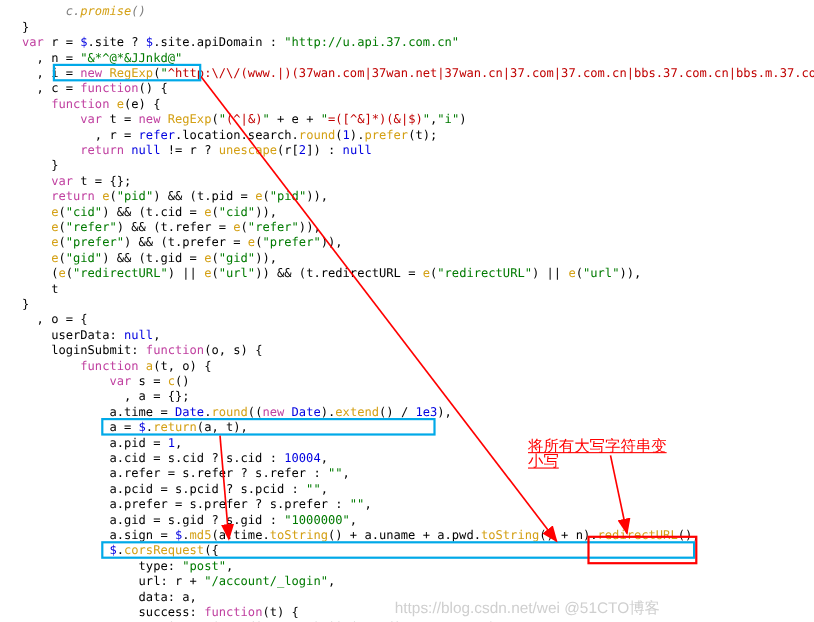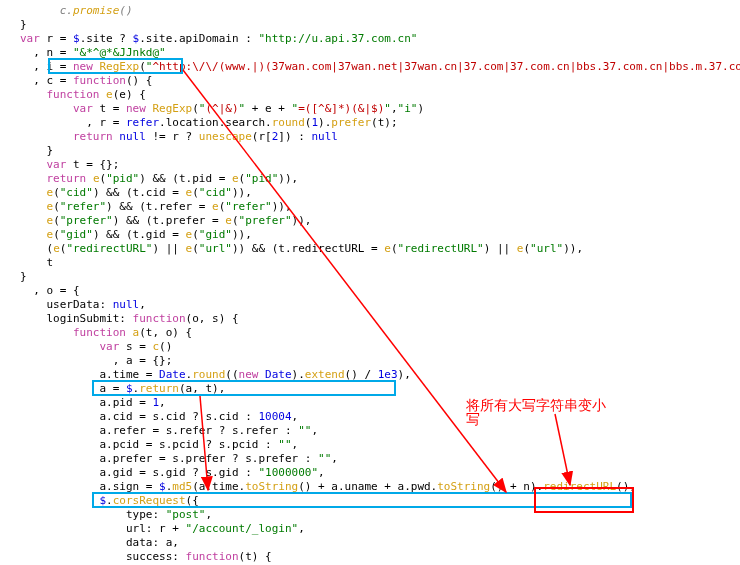--- a/index.html
+++ b/index.html
@@ -115,30 +115,31 @@
 </pre>
 
 <div class="box-blue-solid" style="left:48px; top:58px; width:135px; height:16px;"></div>
 
 <div class="box-blue-solid" style="left:92px; top:380px; width:304px; height:16px;"></div>
 
 <div class="box-blue-solid" style="left:92px; top:492px; width:540px; height:16px;"></div>
 
 <div class="box-red-solid" style="left:534px; top:487px; width:100px; height:26px;"></div>
 
-<div class="ann-text" style="left:466px; top:398px;">将所有大写字符串变小写</div>
+<div class="ann-text" style="left:480px; top:398px;text-decoration:underline;">将所有大写字符串变小写</div>
 
 <svg class="svg-overlay" viewBox="0 0 740 565">
   <defs>
     <marker id="arrowhead" markerWidth="10" markerHeight="8" refX="9" refY="4" orient="auto">
       <polygon points="0 0, 10 4, 0 8" fill="#ff0000"></polygon>
     </marker>
   </defs>
 
   <line x1="183" y1="70" x2="506" y2="492" stroke="#ff0000" stroke-width="1.5" marker-end="url(#arrowhead)"></line>
 
   <line x1="200" y1="396" x2="208" y2="490" stroke="#ff0000" stroke-width="1.5" marker-end="url(#arrowhead)"></line>
 
   <line x1="555" y1="414" x2="570" y2="485" stroke="#ff0000" stroke-width="1.5" marker-end="url(#arrowhead)"></line>
 </svg>
 
+<div class="watermark">https://blog.csdn.net/wei @51CTO博客</div>
 
 </div>
 
 </body></html>

